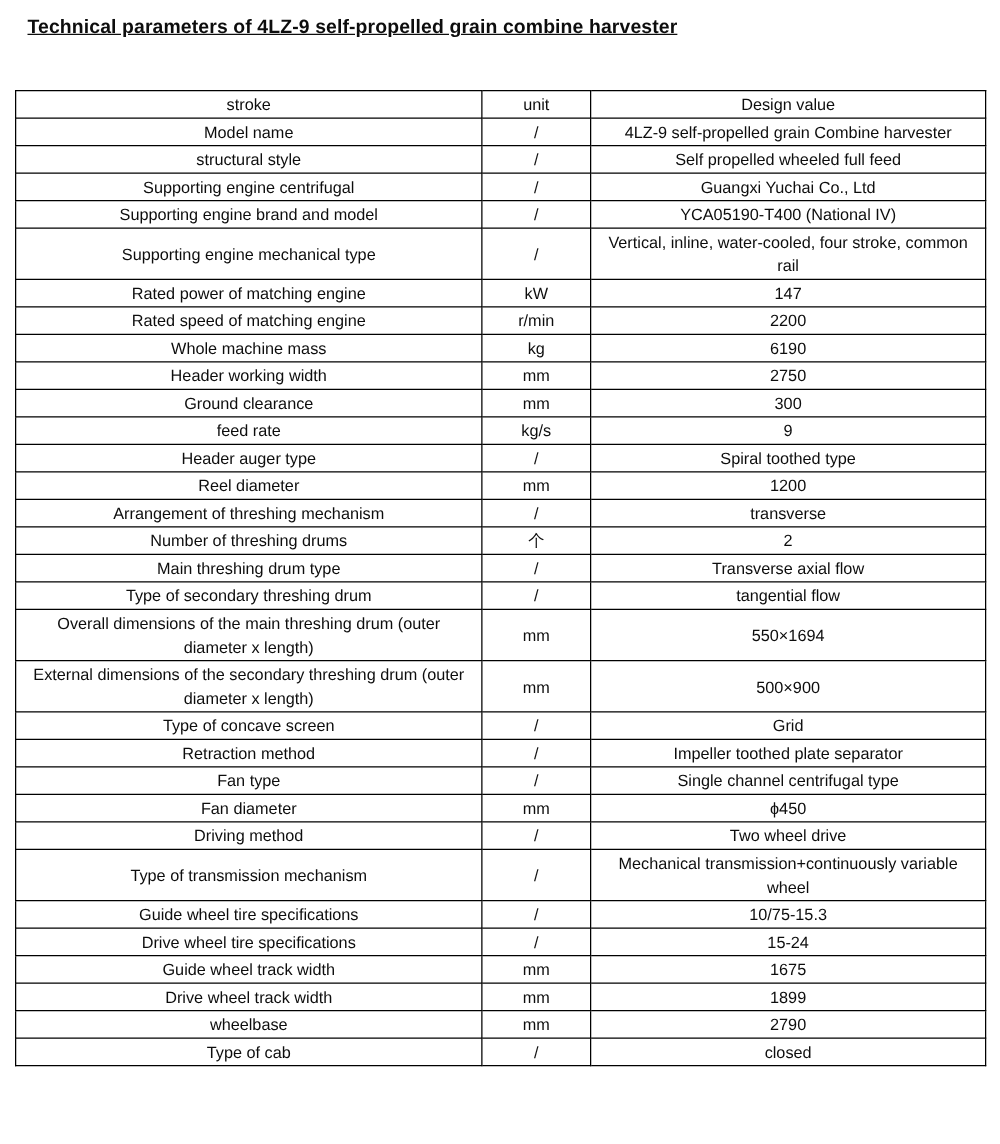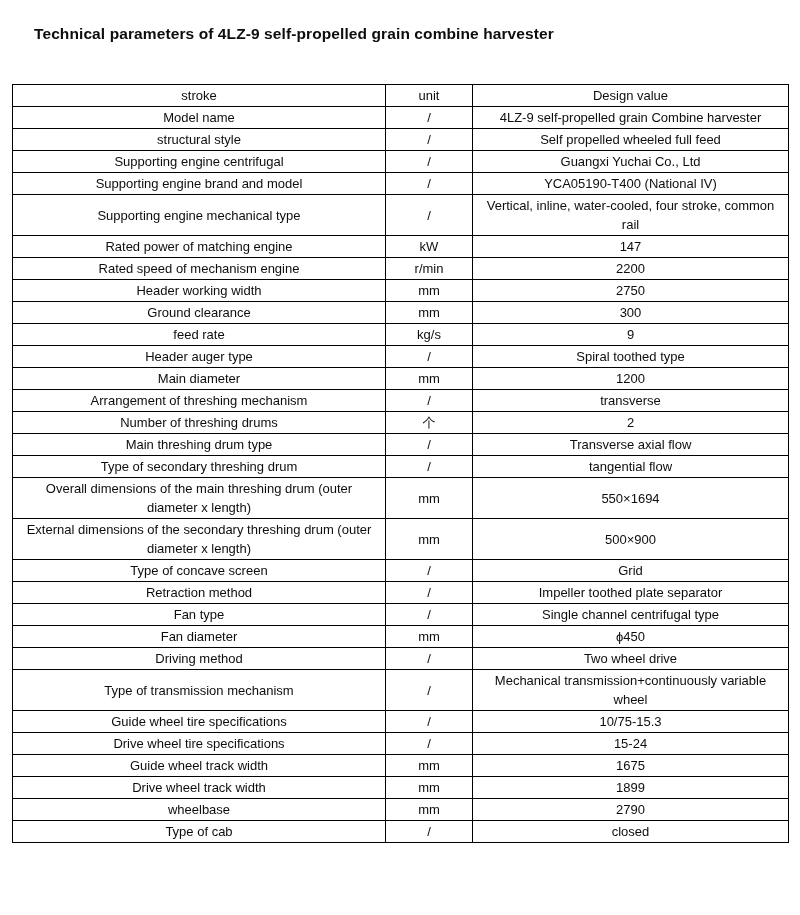--- a/index.html
+++ b/index.html
@@ -10,26 +10,27 @@
     font-family: "Liberation Sans", sans-serif;
   }
   .page {
     position: relative;
     width: 800px;
     height: 915px;
     background: #ffffff;
     overflow: hidden;
   }
   .title {
-    margin: 16px;
+    margin: 4px;
     padding: 9px 12px 0 18px;
     font-size: 15.5px;
     font-weight: 700;
     letter-spacing: 0.1px;
     color: #0d0d0d;
+    text-decoration: underline;
   }
   table.params-table {
     border-collapse: collapse;
     table-layout: fixed;
     width: 776px;
     margin: 41px 0 0 12px;
   }
   .params-table col.c1 { width: 373px; }
   .params-table col.c2 { width: 87px; }
   .params-table col.c3 { width: 316px; }
@@ -92,23 +93,28 @@
           <td>Supporting engine mechanical type</td>
           <td>/</td>
           <td>Vertical, inline, water-cooled, four stroke, common rail</td>
         </tr>
         <tr>
           <td>Rated power of matching engine</td>
           <td>kW</td>
           <td>147</td>
         </tr>
         <tr>
-          <td>Rated speed of mechanism engine</td>
+          <td>Rated speed of matching engine</td>
           <td>r/min</td>
           <td>2200</td>
+        </tr>
+        <tr>
+          <td>Whole machine mass</td>
+          <td>kg</td>
+          <td>6190</td>
         </tr>
         <tr>
           <td>Header working width</td>
           <td>mm</td>
           <td>2750</td>
         </tr>
         <tr>
           <td>Ground clearance</td>
           <td>mm</td>
           <td>300</td>
@@ -117,21 +123,21 @@
           <td>feed rate</td>
           <td>kg/s</td>
           <td>9</td>
         </tr>
         <tr>
           <td>Header auger type</td>
           <td>/</td>
           <td>Spiral toothed type</td>
         </tr>
         <tr>
-          <td>Main diameter</td>
+          <td>Reel diameter</td>
           <td>mm</td>
           <td>1200</td>
         </tr>
         <tr>
           <td>Arrangement of threshing mechanism</td>
           <td>/</td>
           <td>transverse</td>
         </tr>
         <tr>
           <td>Number of threshing drums</td>

